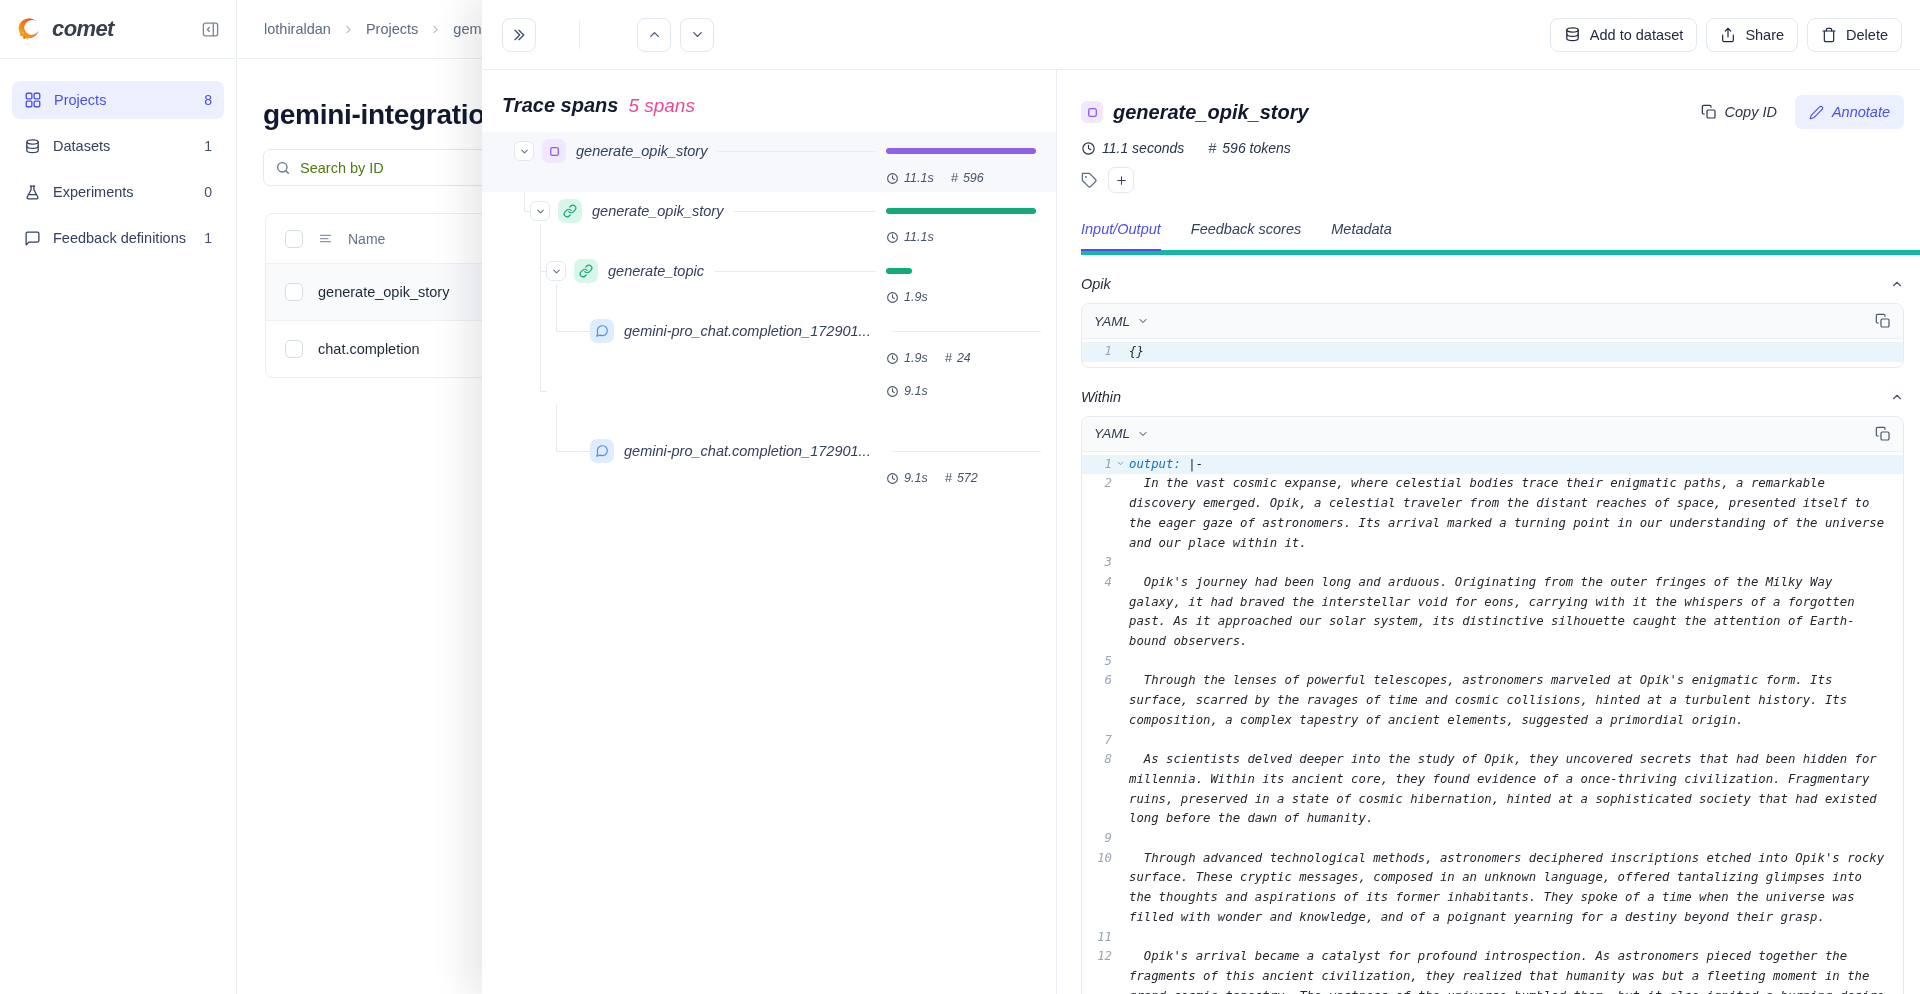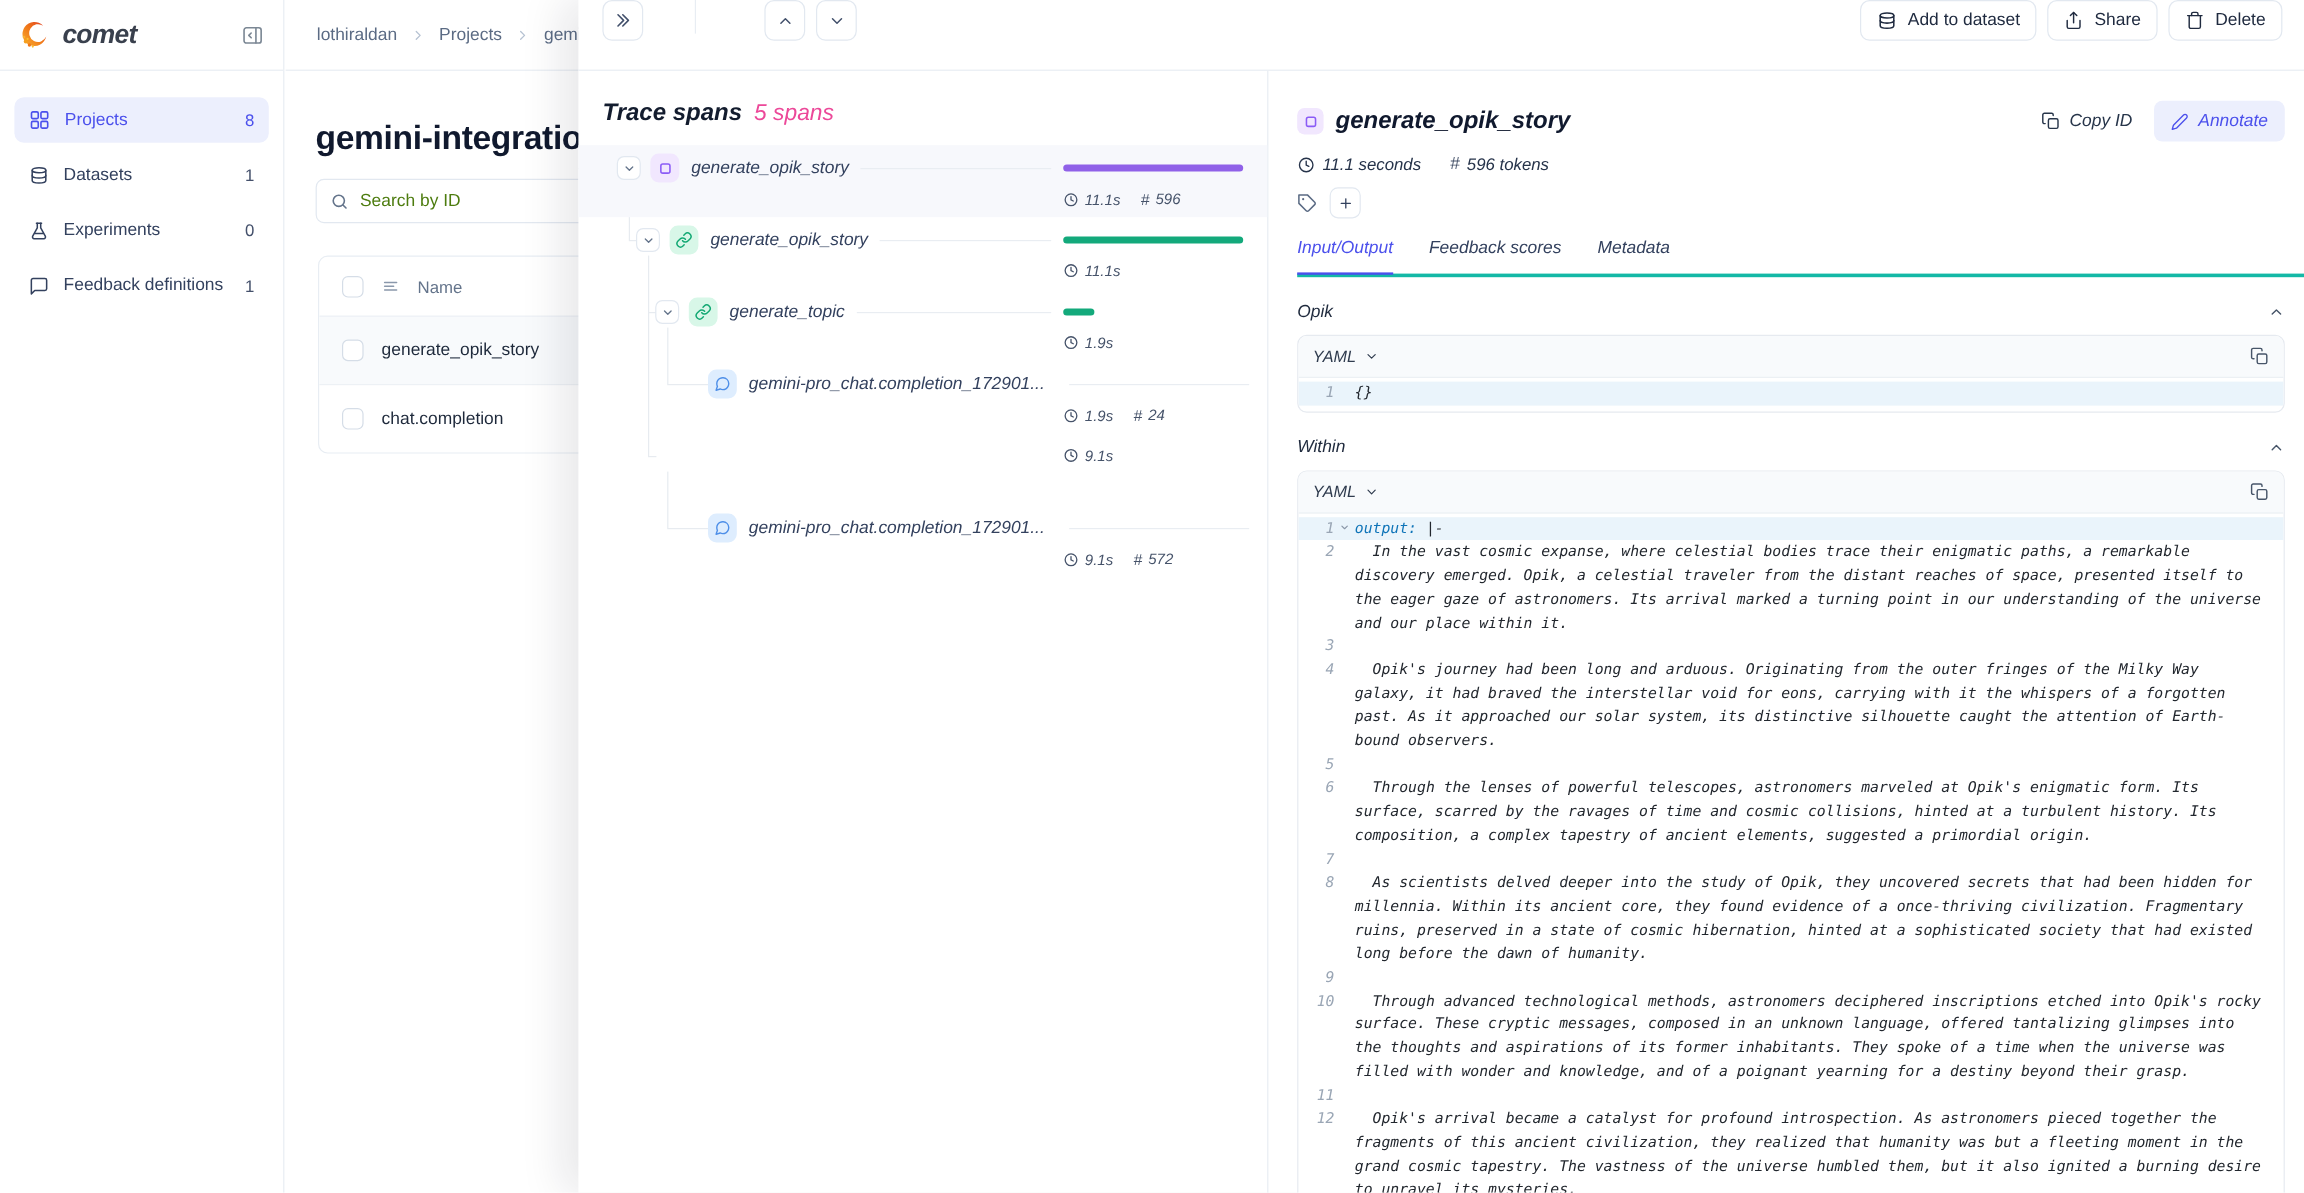--- a/index.html
+++ b/index.html
@@ -40,22 +40,22 @@
            color:#64748B; font-size:14px; }
   .trow2 { height:57px; display:flex; align-items:center; gap:15px; padding:0 19px;
            border-top:1px solid #EDF1F5; font-size:14.5px; color:#1E293B; }
   .trow2.hovered { background:#F8FAFC; }
   .cbx { width:18px; height:18px; border:1.5px solid #D5DDE7; border-radius:5px; flex:none; background:#fff; }
 
   
   .overlay { position:absolute; left:482px; top:0; right:0; bottom:0; background:#fff;
              box-shadow:-14px 0 34px rgba(15,23,42,.10); z-index:2;
              display:flex; flex-direction:column; }
-  .overlay-bar { height:59px; flex:none; border-bottom:1px solid #E8EDF3; display:flex;
-                 padding:0 18px 0 20px;gap:31px; }
+  .overlay-bar { height:70px; flex:none; border-bottom:1px solid #E8EDF3; display:flex;
+                 align-items:center; padding:0 18px 0 20px;gap:31px; }
   .icon-btn { width:34px; height:34px; border:1px solid #E2E8F0; border-radius:8px;
               display:flex; align-items:center; justify-content:center; color:#42506B;
               background:#fff; cursor:pointer; }
   .bar-divider { width:1px; height:28px; background:#E8EDF3; margin:0 12px; }
   .nav-updown { display:flex; gap:9px; margin-left:14px; }
   .bar-actions { margin-left:auto; display:flex; gap:9px; }
   .action-btn { height:34px; border:1px solid #E2E8F0; border-radius:8px; padding:0 13px;
                 display:flex; gap:9px; align-items:center; font-size:14.5px; font-weight:500;
                 color:#202B40; background:#fff; cursor:pointer; }
 
@@ -81,41 +81,41 @@
   .chip.trace { background:#F1E7FE; color:#8B5CF6; }
   .chip.chain { background:#D8F7E8; color:#12A873; }
   .chip.llm   { background:#DEEDFE; color:#4E8FE8; }
   .tname { font-size:14.5px; color:#33415E; white-space:nowrap; }
   .leader { flex:1; height:1px; background:#E9EDF2; margin:0 10px; }
   .track { width:150px; height:6px; position:relative; flex:none; }
   .t-line { position:absolute; top:3px; left:0; height:1px; background:#E9EDF2; }
   .t-bar { position:absolute; top:0; height:6px; border-radius:3px; }
   .trow-bottom { width:150px; margin-left:auto; margin-top:6px; display:flex; gap:17px;
                  align-items:center; font-size:12.5px; color:#46536A; }
-  .dur-item { display:flex; align-items:flex-start; gap:5px; }
+  .dur-item { display:flex; align-items:flex-end; gap:5px; }
   .hash-g { font-size:13px; color:#46536A; font-weight:500; }
 
   
   .detail-col { flex:1; border-left:1px solid #E8EDF3; padding:25px 16px 0 24px;
                 overflow:hidden; display:flex; flex-direction:column; min-width:0; }
   .detail-head { display:flex; align-items:center; }
   .detail-chip { width:22px; height:22px; border-radius:6px; background:#F1E7FE; color:#8B5CF6;
                  display:flex; align-items:center; justify-content:center; margin-right:10px; }
   .detail-title { font-size:20px; font-weight:700; color:#10192E; }
   .head-actions { margin-left:auto; display:flex; align-items:center; gap:18px; }
   .copyid-btn { display:flex; align-items:center; gap:8px; font-size:14.5px; color:#27354A; cursor:pointer; }
   .annotate-btn { height:34px; background:#ECEFFD; border-radius:7px; padding:0 14px;
                   display:flex; align-items:center; gap:8px; color:#4B50EC; font-size:14.5px;
                   font-weight:500; cursor:pointer; }
   .detail-meta { margin-top:11px; display:flex; gap:24px; font-size:14px; color:#26334A; }
   .meta-item { display:flex; align-items:center; gap:6px; }
   .detail-tags { margin-top:11px; display:flex; align-items:center; gap:10px; color:#5B6B84; }
   .plus-btn { width:26px; height:26px; border:1px solid #E2E8F0; border-radius:7px; background:#fff;
               display:flex; align-items:center; justify-content:center; color:#33415E; cursor:pointer; }
-  .tabs { margin-top:17px; margin-right:-16px; border-bottom:3px solid #14b8a6;
+  .tabs { margin-top:28px; margin-right:-16px; border-bottom:5px solid #14b8a6;
           display:flex; gap:30px; }
   .tab { padding-bottom:12px; font-size:14.5px; color:#33415E; font-weight:500;
          border-bottom:2px solid transparent; margin-bottom:-1px; cursor:pointer; }
   .tab.active { color:#4B50EC; border-bottom-color:#4B50EC; }
 
   .section-head { margin-top:21px; display:flex; align-items:center; justify-content:space-between;
                   font-size:14.5px; font-weight:500; color:#1F2A3D; }
   .sec-chev { color:#475569; cursor:pointer; }
   .code-block { margin-top:11px; border:1px solid #E6EAF0; border-radius:8px; overflow:hidden;
                 flex:none; background:#fff; }

